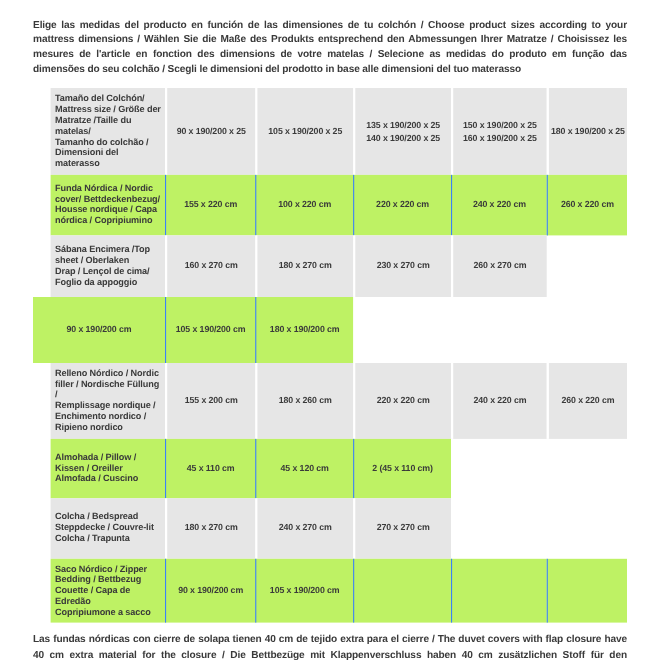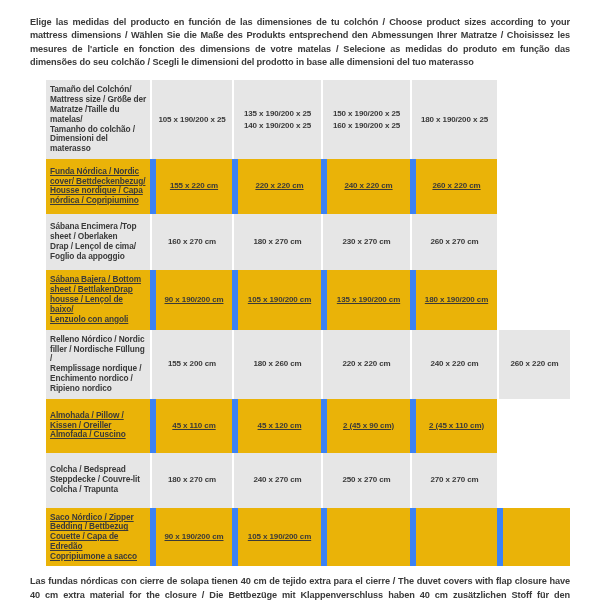--- a/index.html
+++ b/index.html
@@ -40,23 +40,23 @@
   .row:nth-child(5){min-height:62px;}
   .row:nth-child(6){min-height:54px;}
   .row:nth-child(7){min-height:55px;}
   .row:nth-child(8){min-height:54px;}
   .cell{
     display:flex;
     align-items:center;
     box-sizing:border-box;
   }
   .row.gray .cell{background:#e6e6e6;}
-  .row.white .cell{background:#eab308;text-decoration:underline;}
+  .row.white .cell{background:#bef264;}
   .row.gray .cell + .cell{border-left:2px solid #ffffff;}
-  .row.white .cell + .cell{border-left:6px solid #3b82f6;}
+  .row.white .cell + .cell{border-left:1px solid #3b82f6;}
   .cell.label{
     justify-content:flex-start;
     padding:5px 3px 5px 4px;
     font-size:8.3px;
     font-weight:bold;
     line-height:1.18;
     white-space:pre-line;
     letter-spacing:-0.1px;
     margin-left:16px;
   }
@@ -82,58 +82,55 @@
   <p class="para">Elige las medidas del producto en función de las dimensiones de tu colchón / Choose product sizes according to your mattress dimensions / Wählen Sie die Maße des Produkts entsprechend den Abmessungen Ihrer Matratze / Choisissez les mesures de l'article en fonction des dimensions de votre matelas / Selecione as medidas do produto em função das dimensões do seu colchão / Scegli le dimensioni del prodotto in base alle dimensioni del tuo materasso</p>
 
   <div class="size-table">
 
     <div class="row gray">
       <div class="cell label">Tamaño del Colchón/
 Mattress size / Größe der
 Matratze /Taille du matelas/
 Tamanho do colchão /
 Dimensioni del materasso</div>
+      <div class="cell value">90 x 190/200 x 25</div>
       <div class="cell value">105 x 190/200 x 25</div>
       <div class="cell value">135 x 190/200 x 25
 140 x 190/200 x 25</div>
       <div class="cell value">150 x 190/200 x 25
 160 x 190/200 x 25</div>
       <div class="cell value">180 x 190/200 x 25</div>
     </div>
 
     <div class="row white">
       <div class="cell label">Funda Nórdica /  Nordic
 cover/ Bettdeckenbezug/
 Housse nordique  / Capa
 nórdica / Copripiumino</div>
       <div class="cell value">155 x 220 cm</div>
+      <div class="cell value">100 x 220 cm</div>
       <div class="cell value">220 x 220 cm</div>
       <div class="cell value">240 x 220 cm</div>
       <div class="cell value">260 x 220 cm</div>
     </div>
 
     <div class="row gray">
       <div class="cell label">Sábana Encimera /Top
 sheet / Oberlaken
 Drap / Lençol de cima/
 Foglio da appoggio</div>
       <div class="cell value">160 x 270 cm</div>
       <div class="cell value">180 x 270 cm</div>
       <div class="cell value">230 x 270 cm</div>
       <div class="cell value">260 x 270 cm</div>
     </div>
 
     <div class="row white">
-      <div class="cell label">Sábana Bajera / Bottom
-sheet / BettlakenDrap
-housse / Lençol de baixo/
-Lenzuolo con angoli</div>
       <div class="cell value">90 x 190/200 cm</div>
       <div class="cell value">105 x 190/200 cm</div>
-      <div class="cell value">135 x 190/200 cm</div>
       <div class="cell value">180 x 190/200 cm</div>
     </div>
 
     <div class="row gray">
       <div class="cell label">Relleno Nórdico / Nordic
 filler / Nordische Füllung /
 Remplissage nordique /
 Enchimento nordico /
 Ripieno nordico</div>
       <div class="cell value">155 x 200 cm</div>
@@ -142,31 +139,29 @@
       <div class="cell value">240 x 220 cm</div>
       <div class="cell value">260 x 220 cm</div>
     </div>
 
     <div class="row white">
       <div class="cell label">Almohada  / Pillow /
 Kissen / Oreiller
 Almofada / Cuscino</div>
       <div class="cell value">45 x 110 cm</div>
       <div class="cell value">45 x 120 cm</div>
-      <div class="cell value">2 (45 x 90 cm)</div>
       <div class="cell value">2 (45 x 110 cm)</div>
     </div>
 
     <div class="row gray">
       <div class="cell label">Colcha / Bedspread
 Steppdecke / Couvre-lit
 Colcha / Trapunta</div>
       <div class="cell value">180 x 270 cm</div>
       <div class="cell value">240 x 270 cm</div>
-      <div class="cell value">250 x 270 cm</div>
       <div class="cell value">270 x 270 cm</div>
     </div>
 
     <div class="row white">
       <div class="cell label">Saco Nórdico / Zipper
 Bedding / Bettbezug
 Couette  / Capa de Edredão
 Copripiumone a sacco</div>
       <div class="cell value">90 x 190/200 cm</div>
       <div class="cell value">105 x 190/200 cm</div>

